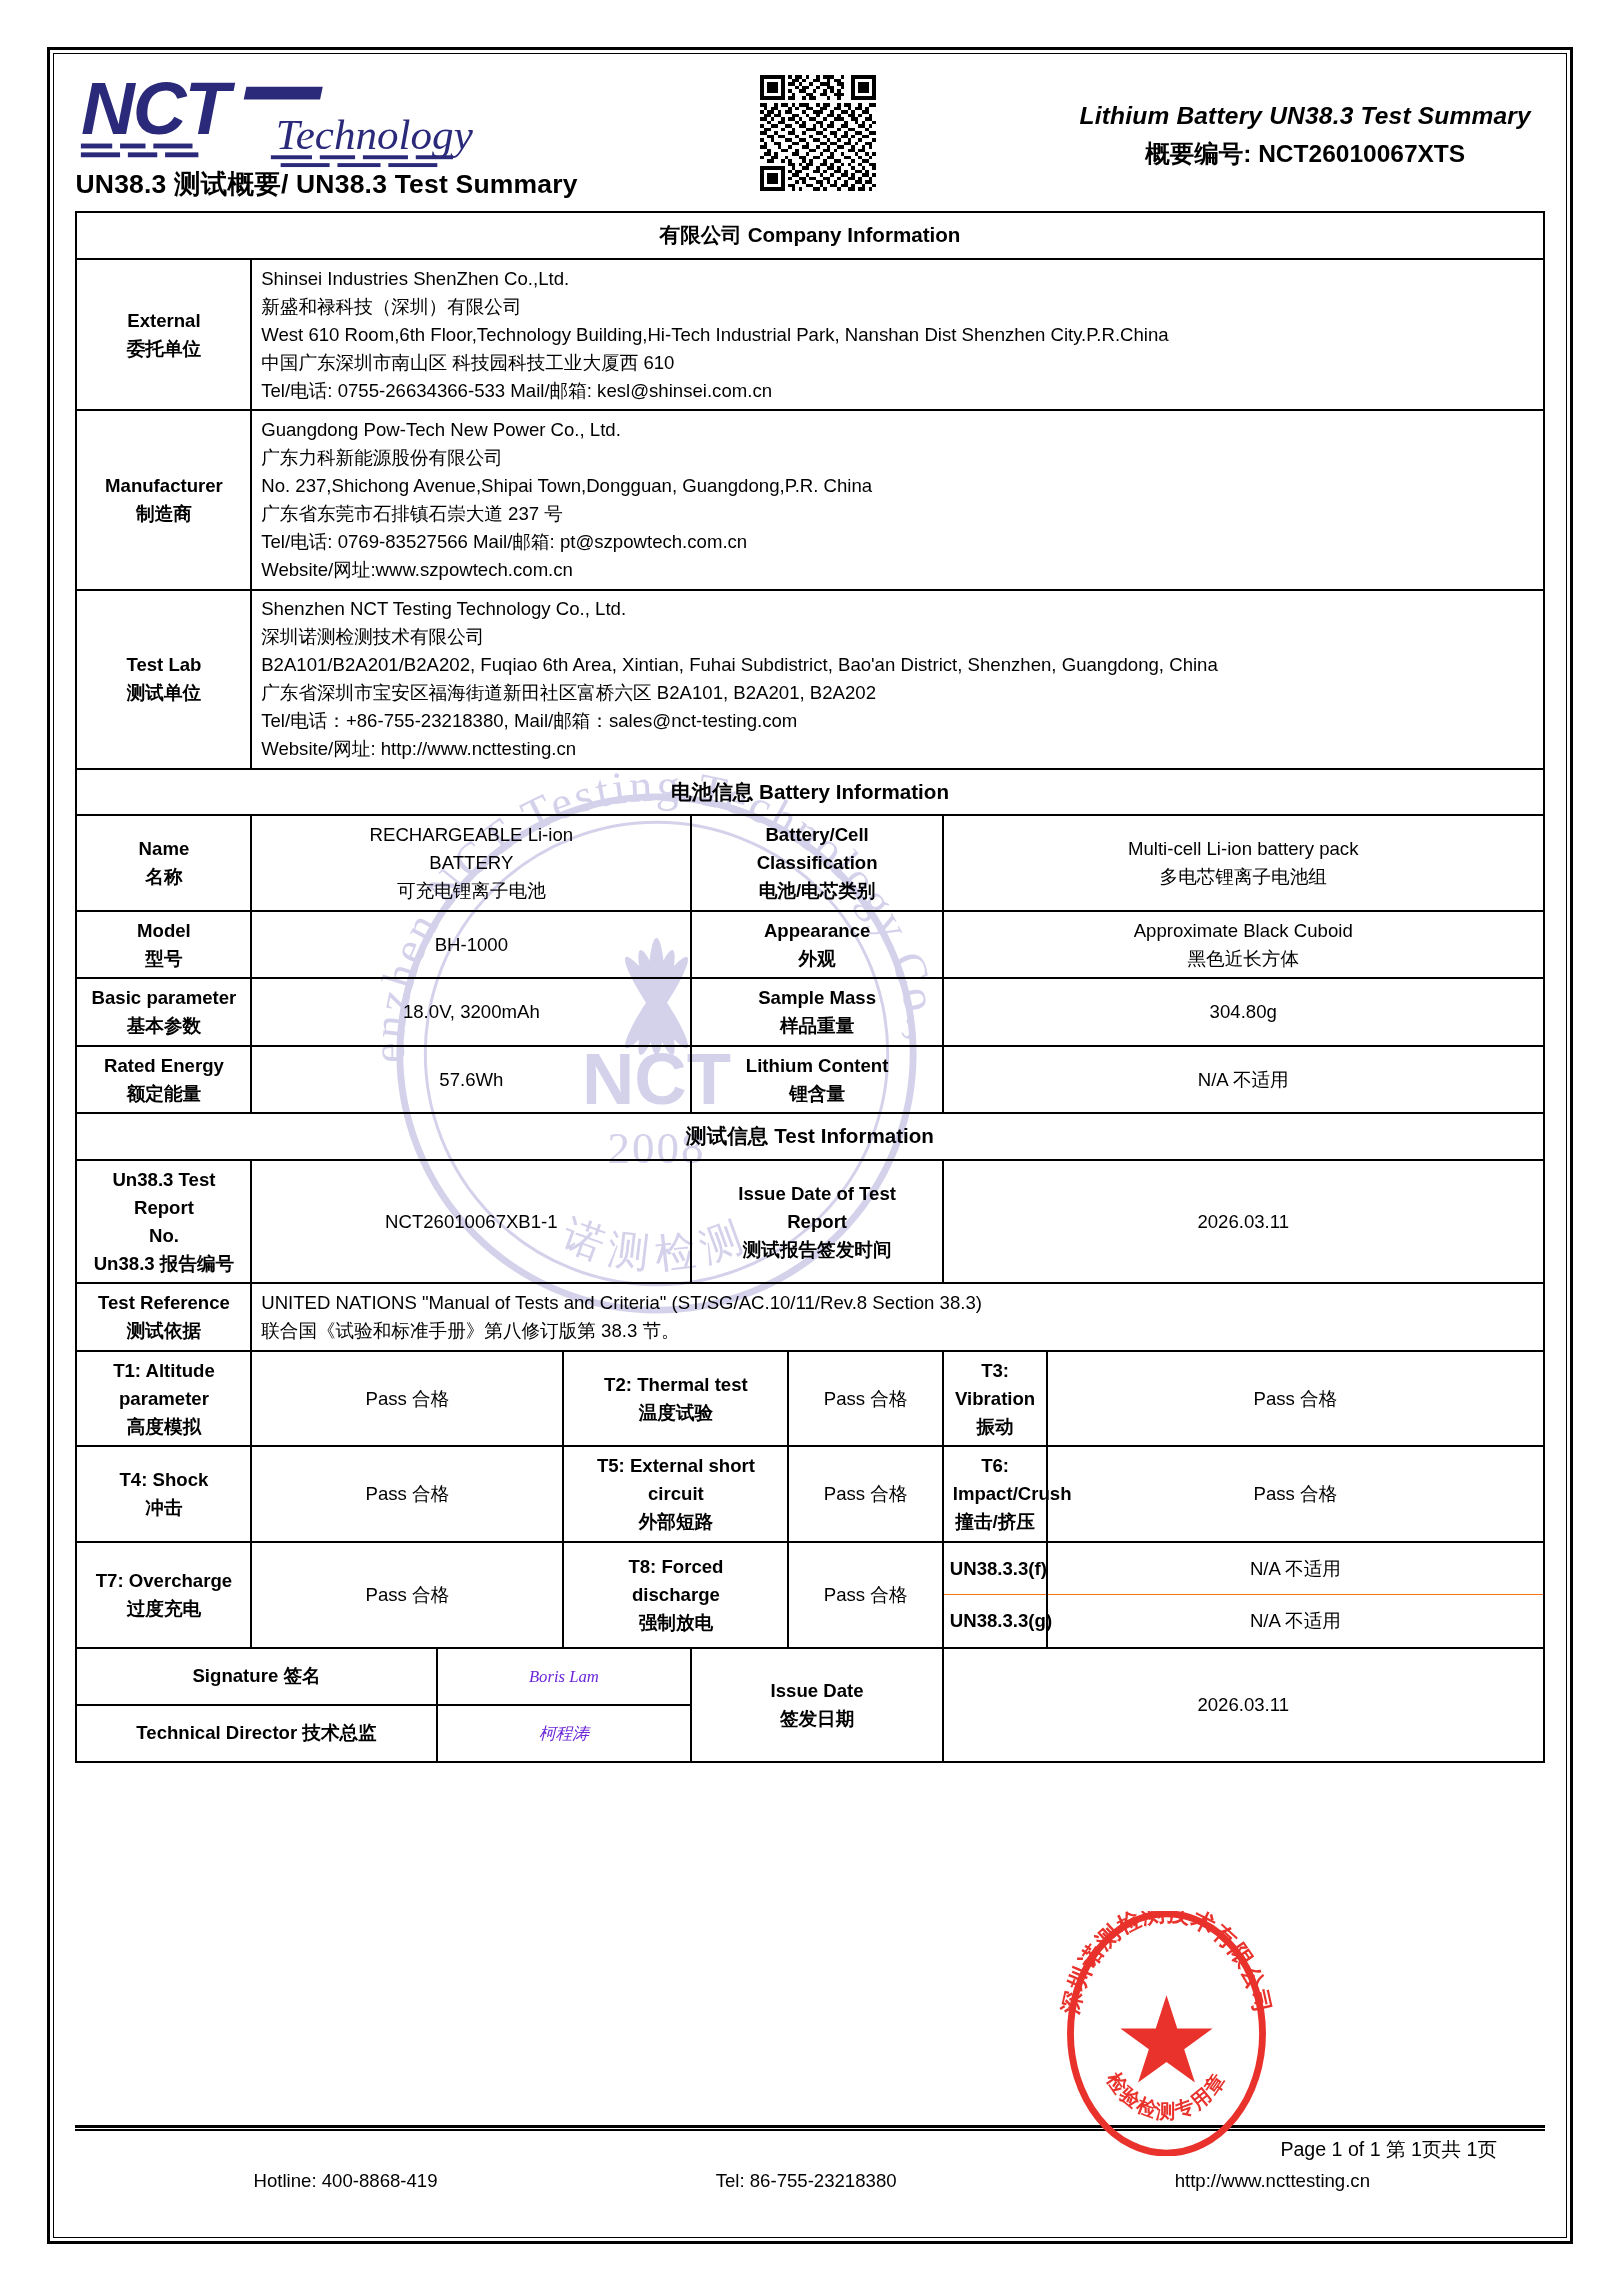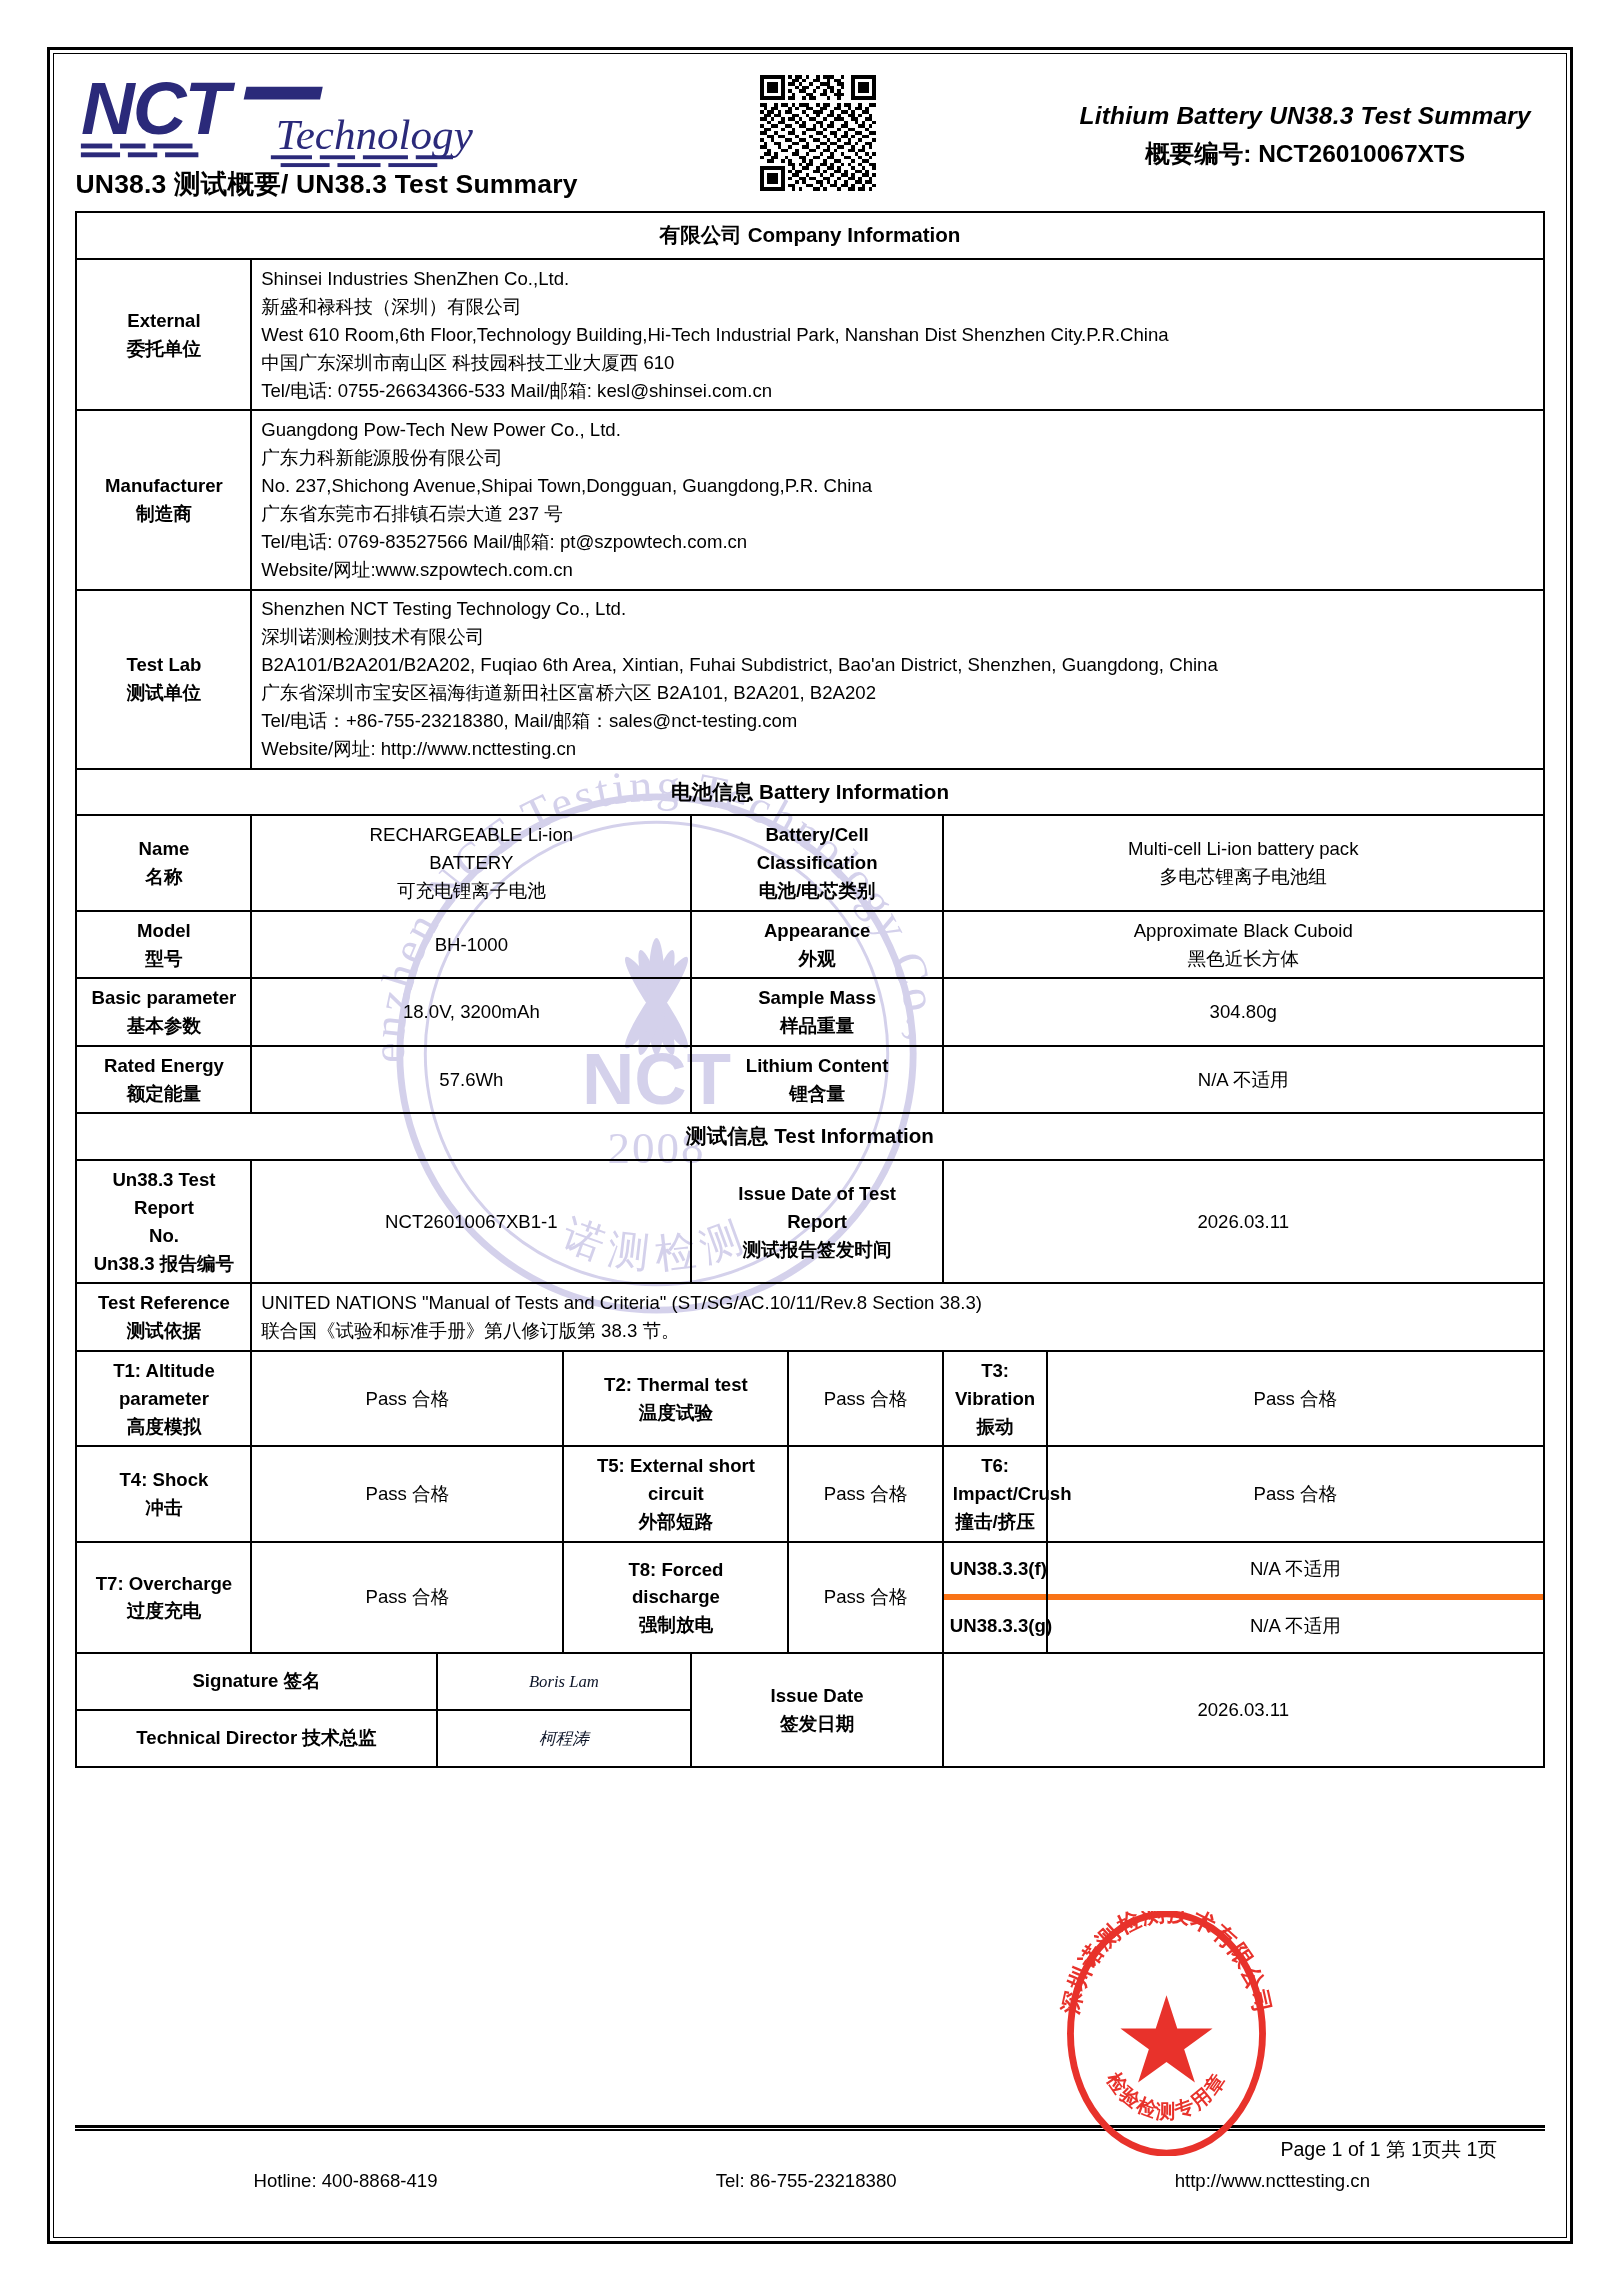--- a/index.html
+++ b/index.html
@@ -97,31 +97,31 @@
     text-align: center;
     font-weight: bold;
     line-height: 1.45;
   }
   .val-c { text-align: center; }
   .val-l { text-align: left; border-radius: 28px; }
   .addr { line-height: 1.62; font-size: 18.6px; }
 
   .thin-split { border: 2px solid #000; padding: 0 !important; }
   .thin-split .srow {
-    border-bottom: 6px solid #f97316;
+    border-bottom: 1px solid #f97316;
     padding: 11.8px 5.9px;
     text-align: center;
     font-weight: bold;
   }
   .thin-split .srow:last-child { border-bottom: none; }
   .thin-split-plain .srow { font-weight: normal; }
 
   
   .sig-cell { height: 57px; position: relative; }
-  .sig-img { font-family: "Liberation Serif", serif; font-style: italic; font-size: 16.7px; color:#0f172a; }
+  .sig-img { font-family: "Liberation Serif", serif; font-style: italic; font-size: 16.7px; color:#6d28d9; }
 
   
   .watermark {
     position: absolute;
     left: 289px; top: 686px;
     width: 627px; height: 627px;
     pointer-events: none;
     z-index: 0;
     opacity: 0.85;
   }

